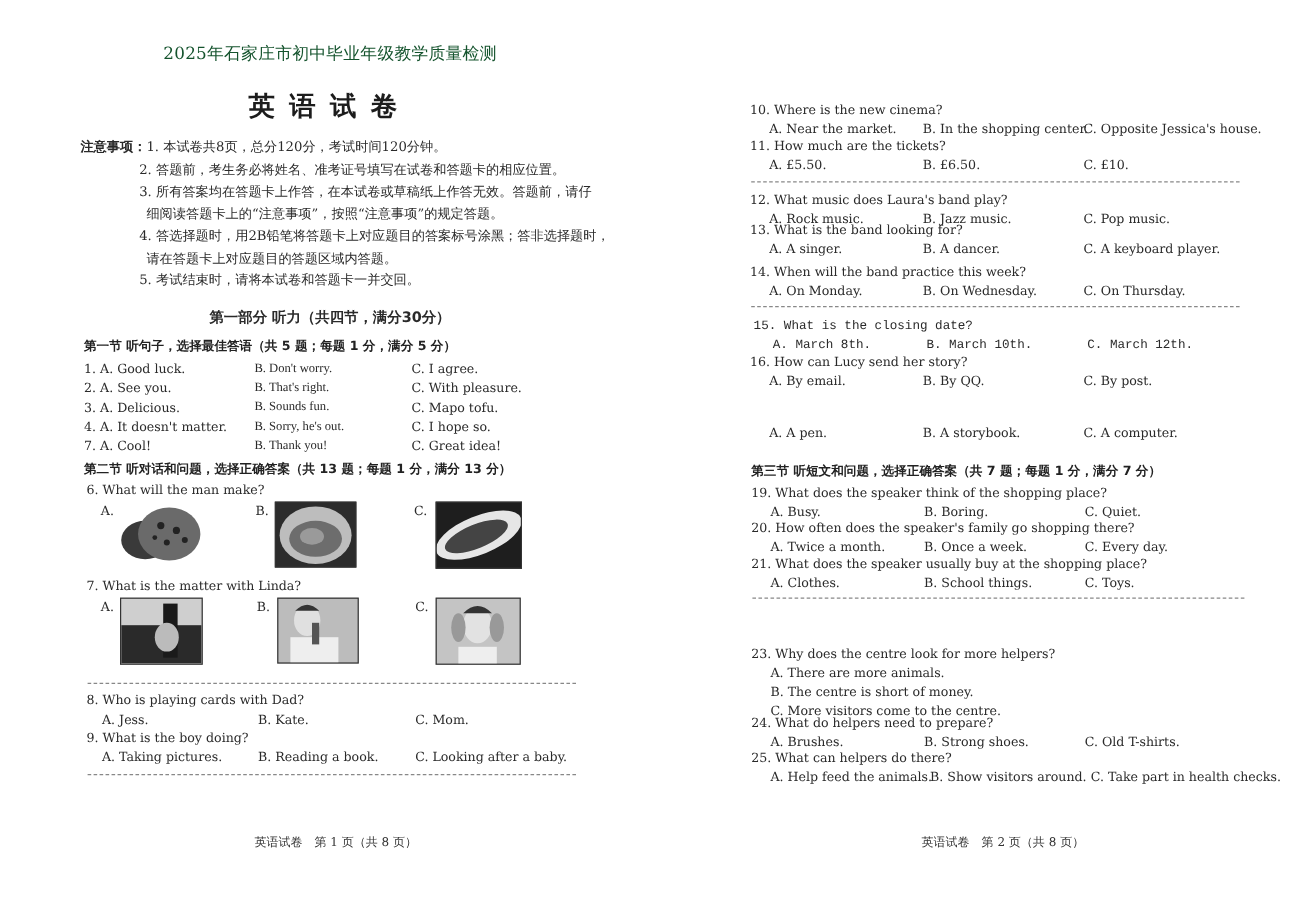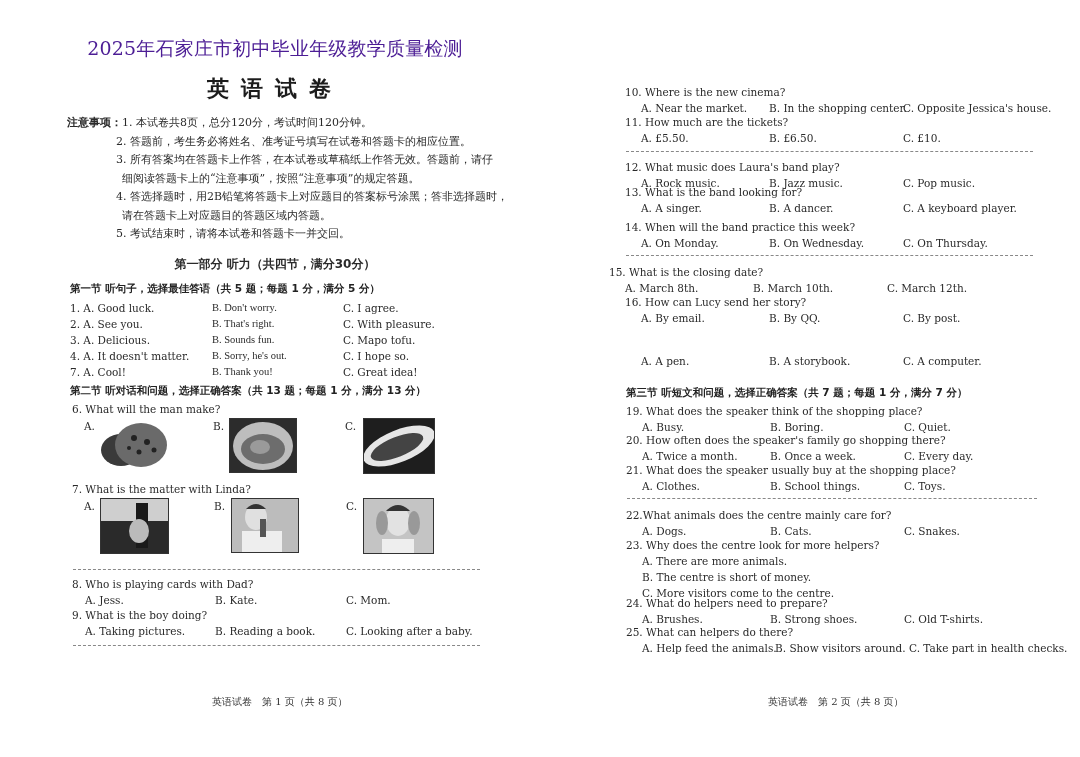--- a/index.html
+++ b/index.html
@@ -5,21 +5,21 @@
     html, body { margin: 0; padding: 0; }
     body {
       width: 1080px; height: 757px; background: #ffffff; position: relative; overflow: hidden;
       font-family: "DejaVu Serif", "Liberation Serif", serif; color: #2a2a2a;
     }
     .page { position: absolute; top: 0; height: 757px; }
     .page-left { left: 0; width: 540px; }
     .page-right { left: 540px; width: 540px; }
 
     .exam-header { position: absolute; left: 60px; width: 430px; text-align: center; }
-    .exam-title { top: 36px; font-size: 19px; letter-spacing: 0.2px; color: #4c1d95; }
+    .exam-title { top: 36px; font-size: 14px; letter-spacing: 0.2px; color: #14532d; }
     .exam-subject { top: 74px; font-size: 22px; font-weight: bold; letter-spacing: 12px; color: #1c1c1c; }
 
     .notes { position: absolute; left: 67px; top: 114px; font-size: 11px; line-height: 18.5px; width: 420px; }
     .notes .label { font-weight: bold; }
     .notes .line { white-space: nowrap; }
     .notes .indent1 { padding-left: 49px; }
     .notes .indent2 { padding-left: 55px; }
 
     .part-title { position: absolute; left: 60px; width: 430px; top: 256px; text-align: center; font-size: 12px; font-weight: bold; font-family: "DejaVu Sans", sans-serif; }
     .section-title { position: absolute; font-size: 10.5px; font-weight: bold; font-family: "DejaVu Sans", sans-serif; white-space: nowrap; color: #222; }
@@ -216,21 +216,21 @@
     <div class="q-stem">14. When will the band practice this week?</div>
     <div class="opts" style="padding-left:16px;">
         <span class="opt" style="width:128px;">A. On Monday.</span>
         <span class="opt" style="width:134px;">B. On Wednesday.</span>
         <span class="opt">C. On Thursday.</span>
       </div>
   </div>
 
   <div class="dash" style="left:86px; top:255px; width:407px;"></div>
 
-  <div class="q-block" style="left:69px; top:264px;">
+  <div class="q-block" style="left:88px; top:264px;font-family:Liberation Mono, monospace;">
     <div class="q-stem">15. What is the closing date?</div>
     <div class="opts" style="padding-left:16px;">
         <span class="opt" style="width:128px;">A. March 8th.</span>
         <span class="opt" style="width:134px;">B. March 10th.</span>
         <span class="opt">C. March 12th.</span>
       </div>
   </div>
   <div class="q-block" style="left:85px; top:294px;">
     <div class="q-stem">16. How can Lucy send her story?</div>
     <div class="opts" style="padding-left:16px;">
@@ -269,28 +269,20 @@
     <div class="q-stem">21. What does the speaker usually buy at the shopping place?</div>
     <div class="opts" style="padding-left:16px;">
         <span class="opt" style="width:128px;">A. Clothes.</span>
         <span class="opt" style="width:134px;">B. School things.</span>
         <span class="opt">C. Toys.</span>
       </div>
   </div>
 
   <div class="dash" style="left:87px; top:498px; width:410px;"></div>
 
-  <div class="q-block" style="left:86px; top:507px;">
-    <div class="q-stem">22.What animals does the centre mainly care for?</div>
-    <div class="opts" style="padding-left:16px;">
-        <span class="opt" style="width:128px;">A. Dogs.</span>
-        <span class="opt" style="width:134px;">B. Cats.</span>
-        <span class="opt">C. Snakes.</span>
-      </div>
-  </div>
   <div class="q-block" style="left:86px; top:537px;">
     <div class="q-stem">23. Why does the centre look for more helpers?</div>
     <div style="padding-left:16px;">A. There are more animals.</div>
     <div style="padding-left:16px;">B. The centre is short of money.</div>
     <div style="padding-left:16px;">C. More visitors come to the centre.</div>
   </div>
   <div class="q-block" style="left:86px; top:595px;">
     <div class="q-stem">24. What do helpers need to prepare?</div>
     <div class="opts" style="padding-left:16px;">
         <span class="opt" style="width:128px;">A. Brushes.</span>

